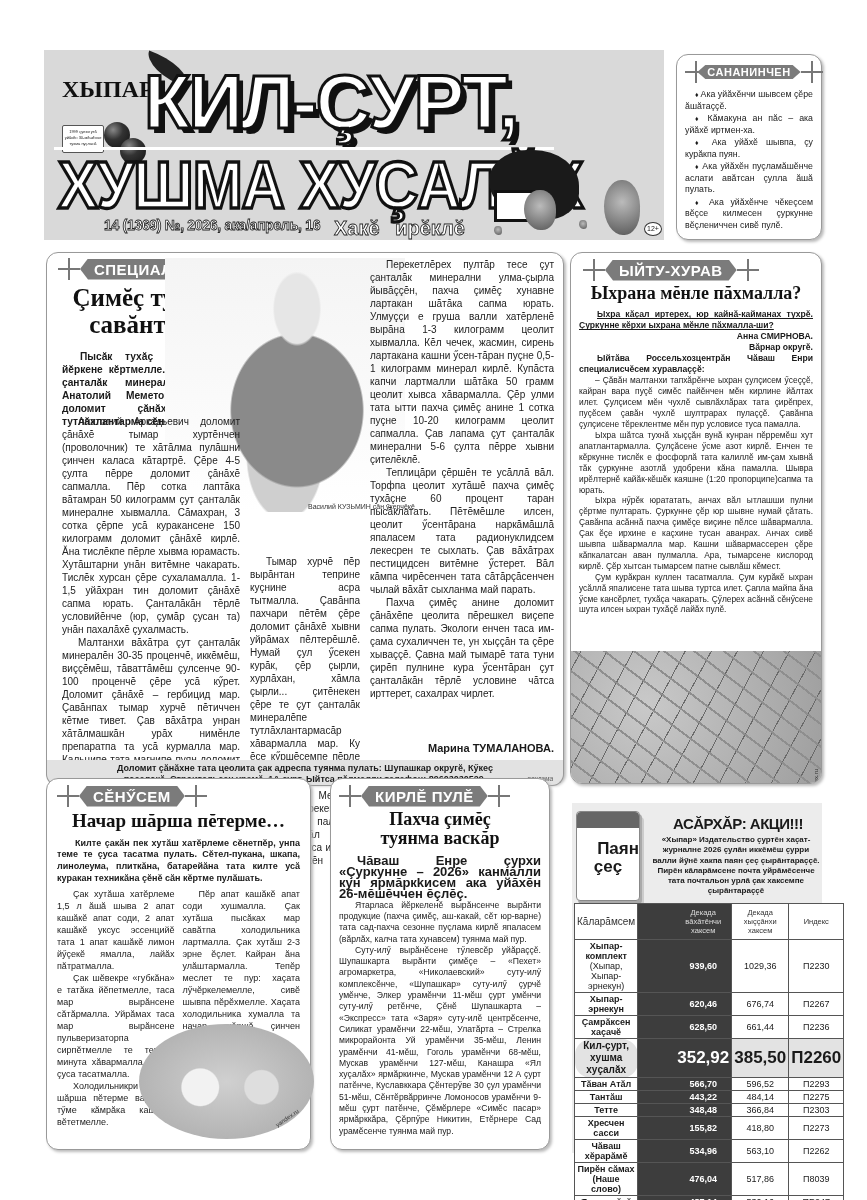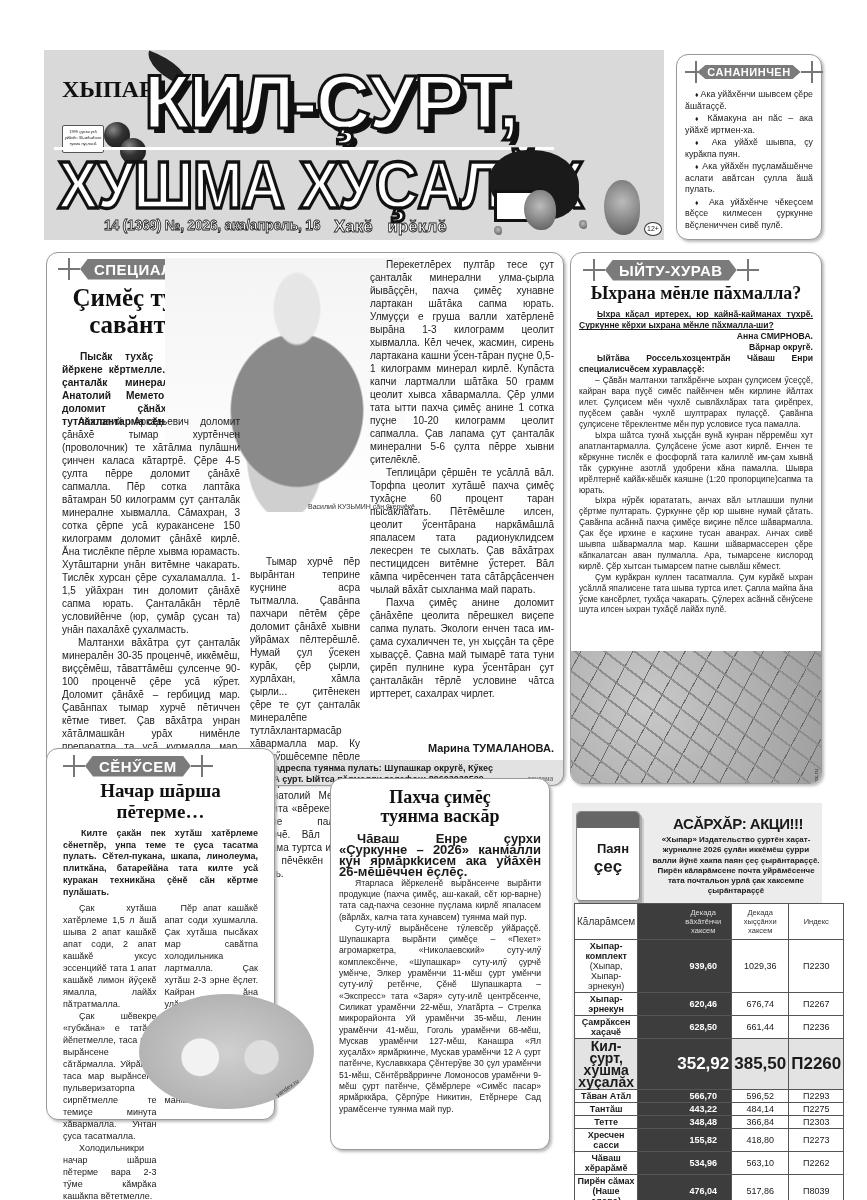--- a/index.html
+++ b/index.html
@@ -7,21 +7,21 @@
   .abs { position: absolute; }
 
   
   .masthead { left: 44px; top: 50px; width: 620px; height: 190px; background: #d9d9d9; }
   .mh-hypar { left: 18px; top: 26px; font-family: "Liberation Serif", serif; font-weight: bold; font-size: 24px; color: #111; }
   .mh-badge { left: 18px; top: 75px; width: 42px; height: 28px; background: #fff; border: 1px solid #555; border-radius: 2px; font-size: 4px; line-height: 6px; text-align: center; padding-top: 3px; }
   .mh-title1 { left: 100px; top: 14px; font-family: "Liberation Sans", sans-serif; font-weight: 900; font-size: 76px; letter-spacing: -2px; color: #fff; -webkit-text-stroke: 3px #111; text-shadow: 5px 5px 0 #111; line-height: 1; }
   .mh-title2 { left: 14px; top: 103px; font-weight: bold; font-size: 60px; color: #fff; -webkit-text-stroke: 3px #111; line-height: 1; letter-spacing: -1px; transform: scaleY(1.1); transform-origin: top left; }
   .mh-rule { left: 10px; top: 97px; width: 500px; height: 3px; background: #fff; }
   .mh-issue { left: 60px; top: 167px; font-weight: bold; font-size: 14px; color: #fff; -webkit-text-stroke: 0.8px #222; letter-spacing: -0.3px; }
-  .mh-price { left: 290px; top: 167px; font-weight: bold; font-size: 17px; color: #fff; -webkit-text-stroke: 0.8px #222; word-spacing: 10px; }
+  .mh-price { left: 290px; top: 167px; font-weight: bold; font-size: 20px; color: #fff; -webkit-text-stroke: 0.8px #222; word-spacing: 10px; }
   .mh-age { left: 600px; top: 172px; width: 18px; height: 14px; border: 1px solid #333; border-radius: 50%; font-size: 7px; text-align: center; line-height: 12px; background: #fff; }
   .cherry { border-radius: 50%; background: radial-gradient(circle at 35% 30%, #888 0%, #333 40%, #111 100%); }
   .leaf { background: #222; border-radius: 0 100% 0 100%; }
   .tree { background: #1a1a1a; border-radius: 46% 54% 40% 60%; }
   .house { background: #fff; border: 3px solid #111; }
   .bird { background: radial-gradient(circle at 50% 40%, #bbb, #555); border-radius: 50% 50% 45% 55%; }
 
   
   .box { border: 1.5px solid #999; border-radius: 12px; background: #fff; box-shadow: 2px 2px 3px #bbb; }
   .rubric { display: flex; align-items: center; }
@@ -45,21 +45,21 @@
   
   table.sub { border-collapse: collapse; width: 247px; font-size: 9px; }
   table.sub th, table.sub td { border: 1px solid #555; text-align: center; padding: 1px 2px; }
   table.sub th { font-weight: normal; font-size: 7.5px; color: #333; line-height: 9px; height: 36px; }
   table.sub th.name-h { font-size: 10px; }
   table.sub td.dark, table.sub th.dark { background: #3d3d3d; color: #fff; font-weight: bold; padding-left: 39px; }
   table.sub th.dark { color: #ddd; font-weight: normal; }
   table.sub td.nm { font-weight: bold; }
   table.sub tr.big td { font-size: 17px; font-weight: bold; background: #e3e3e3; }
   table.sub tr.big td.dark { background: #3d3d3d; }
-  table.sub tr.big td.nm { font-size: 14px; line-height: 12px; }
+  table.sub tr.big td.nm { font-size: 10px; line-height: 12px; border-radius: 16px; }
 </style>
 </head>
 <body>
 
 <div class="abs masthead">
   <div class="abs mh-hypar">ХЫПАР</div>
   <div class="abs leaf" style="left:100px;top:8px;width:48px;height:22px;transform:rotate(20deg);"></div>
   <div class="abs cherry" style="left:60px;top:72px;width:26px;height:26px;"></div>
   <div class="abs cherry" style="left:76px;top:88px;width:26px;height:26px;"></div>
   <div class="abs mh-badge">1999 çулхи утă уйăхĕн 30-мĕшĕнче тухма пуçланă</div>
@@ -138,21 +138,21 @@
         <p>Ыхра шăтса тухнă хыççăн вунă кунран пĕрремĕш хут апатлантармалла. Çулçăсене ӳсме азот кирлĕ. Енчен те кĕркунне тислĕк е фосфорлă тата калиллĕ им-çам хывнă тăк çуркунне азотлă удобрени кăна памалла. Шывра ирĕлтернĕ кайăк-кĕшĕк каяшне (1:20 пропорципе)сапма та юрать.</p>
         <p>Ыхра нӳрĕк юрататать, анчах вăл ытлашши пулни çĕртме пултарать. Çуркунне çĕр юр шывне нумай çăтать. Çавăнпа асăннă пахча çимĕçе виçине пĕлсе шăвармалла. Çак ĕçе ирхине е каçхине тусан аванрах. Анчах сивĕ шывпа шăвармалла мар. Кашни шăвармассерен çĕре кăпкалатсан аван пулмалла. Ара, тымарсене кислород кирлĕ. Çĕр хытсан тымарсем патне сывлăш кĕмест.</p>
         <p>Çум курăкран куллен тасатмалла. Çум курăкĕ ыхран усăллă япалисене тата шыва туртса илет. Çапла майпа ăна ӳсме кансĕрлет, тухăçа чакарать. Çӳлерех асăннă сĕнӳсене шута илсен ыхран тухăçĕ лайăх пулĕ.</p>
       </div>
   </div>
   <div class="abs photo-soil" style="left:0;top:398px;width:252px;height:134px;">
     <div class="abs" style="right:4px;bottom:16px;font-size:6px;color:#333;transform:rotate(-90deg);transform-origin:right bottom;">yandex.ru</div>
   </div>
 </div>
 
-<div class="abs box" style="left:46px;top:748px;width:229px;height:372px;padding:6px 16px;">
+<div class="abs box" style="left:46px;top:778px;width:265px;height:372px;padding:6px 10px;">
   <div class="rubric">
     <span class="star"></span>
     <span class="bar">СĔНӲСЕМ</span>
     <span class="star"></span>
   </div>
   <div class="headline" style="font-size:19px;margin:4px 0 6px;">Начар шăрша пĕтерме…</div>
   <div class="lead" style="font-size:9px;line-height:11.7px;">Килте çакăн пек хутăш хатĕрлеме сĕнетпĕр, унпа теме те çуса тасатма пулать. Сĕтел-пукана, шкапа, линолеума, плиткăна, батарейăна тата килте усă куракан техникăна çĕнĕ сăн кĕртме пулăшать.</div>
   <div style="display:flex;gap:8px;margin-top:4px;">
     <div class="body" id="adv-col1" style="width:124px;font-size:9px;line-height:12px;">
         <p>Çак хутăша хатĕрлеме 1,5 л ăшă шыва 2 апат кашăкĕ апат соди, 2 апат кашăкĕ уксус эссенцийĕ тата 1 апат кашăкĕ лимон йӳçекĕ ямалла, лайăх пăтратмалла.</p>
@@ -162,32 +162,37 @@
     <div class="body" id="adv-col2" style="width:124px;font-size:9px;line-height:12px;">
         <p>Пĕр апат кашăкĕ апат соди хушмалла. Çак хутăша пысăках мар савăтпа холодильника лартмалла. Çак хутăш 2-3 эрне ĕçлет. Кайран ăна улăштармалла. Тепĕр меслет те пур: хаçата лӳчĕркелемелле, сивĕ шывпа пĕрĕхмелле. Хаçата холодильника хумалла та начар шăршă çинчен манмалла.</p>
       </div>
   </div>
   <div class="abs photo-plate" style="left:92px;top:245px;width:175px;height:115px;">
     <div class="abs" style="right:14px;bottom:18px;font-size:6px;color:#333;transform:rotate(-35deg);">yandex.ru</div>
   </div>
 </div>
 
 <div class="abs box" style="left:330px;top:778px;width:220px;height:372px;padding:6px 8px;">
+  <div class="rubric">
+    <span class="star"></span>
+    <span class="bar">КИРЛĔ ПУЛĔ</span>
+    <span class="star"></span>
+  </div>
   <div class="headline" style="font-size:18px;margin:3px 20px 6px;">Пахча çимĕç туянма васкăр</div>
   <div class="lead" style="font-size:13px;line-height:11.2px;">Чăваш Енре çурхи «Çуркунне – 2026» канмалли кун ярмăркkисем ака уйăхĕн 26-мĕшĕччен ĕçлĕç.</div>
   <div class="body" id="market-body" style="font-size:8.6px;line-height:11.3px;">
       <p>Ятарласа йĕркеленĕ вырăнсенче вырăнти продукцие (пахча çимĕç, аш-какай, сĕт юр-варне) тата сад-пахча сезонне пуçлама кирлĕ япаласем (вăрлăх, калча тата хунавсем) туянма май пур.</p>
       <p>Суту-илӳ вырăнĕсене тӳлевсĕр уйăраççĕ. Шупашкарта вырăнти çимĕçе – «Пехет» агромаркетра, «Николаевский» суту-илӳ комплексĕнче, «Шупашкар» суту-илӳ çурчĕ умĕнче, Элкер урамĕнчи 11-мĕш çурт умĕнчи суту-илӳ ретĕнче, Çĕнĕ Шупашкарта – «Экспресс» тата «Заря» суту-илĕ центрĕсенче, Силикат урамĕнчи 22-мĕш, Улатăрта – Стрелка микрорайонта Уй урамĕнчи 35-мĕш, Ленин урамĕнчи 41-мĕш, Гоголь урамĕнчи 68-мĕш, Мускав урамĕнчи 127-мĕш, Канашра «Ял хуçалăх» ярмăркинче, Мускав урамĕнчи 12 А çурт патĕнче, Куславккара Çĕнтерӳве 30 çул урамĕнчи 51-мĕш, Сĕнтĕрвăрринче Ломоносов урамĕнчи 9-мĕш çурт патĕнче, Çĕмĕрлере «Симĕс пасар» ярмăрккăра, Çĕрпӳре Никитин, Етĕрнере Сад урамĕсенче туянма май пур.</p>
     </div>
 </div>
 
 <div class="abs" style="left:572px;top:803px;width:250px;height:350px;background:#ececec;">
   <div class="abs" style="left:4px;top:8px;width:64px;height:90px;background:#fff;border:1px solid #888;border-radius:4px;box-shadow:2px 3px 0 #aaa,4px 6px 0 #ccc;">
     <div style="height:16px;background:#666;border-radius:4px 4px 0 0;"></div>
-    <div style="font-weight:bold;font-size:13px;text-align:left;margin-top:12px;line-height:18px;padding-left:20px;">Паян</div>
+    <div style="font-weight:bold;font-size:17px;text-align:right;margin-top:12px;line-height:18px;padding-left:20px;">Паян</div>
     <div style="font-weight:bold;font-size:17px;text-align:center;line-height:18px;">çеç</div>
   </div>
   <div class="abs" style="left:86px;top:12px;width:160px;text-align:center;font-weight:900;font-size:15px;letter-spacing:-0.5px;">АСĂРХĂР: АКЦИ!!!</div>
   <div class="abs" style="left:80px;top:32px;width:168px;text-align:center;font-weight:bold;font-size:8px;line-height:10.3px;">«Хыпар» Издательство çуртĕн хаçат-журналне 2026 çулăн иккĕмĕш çурри валли йӳнĕ хакпа паян çеç çырăнтараççĕ. Пирĕн кăларăмсене почта уйрăмĕсенче тата почтальон урлă çак хаксемпе çырăнтараççĕ</div>
   <div class="abs" style="left:2px;top:100px;">
     <table class="sub" style="background:#fff;">
       <thead>
         <tr>
           <th class="name-h" style="width:92px;margin-left:24px;">Кăларăмсем</th>
           <th class="dark" style="width:48px;">Декада вăхăтĕнчи хаксем</th>

